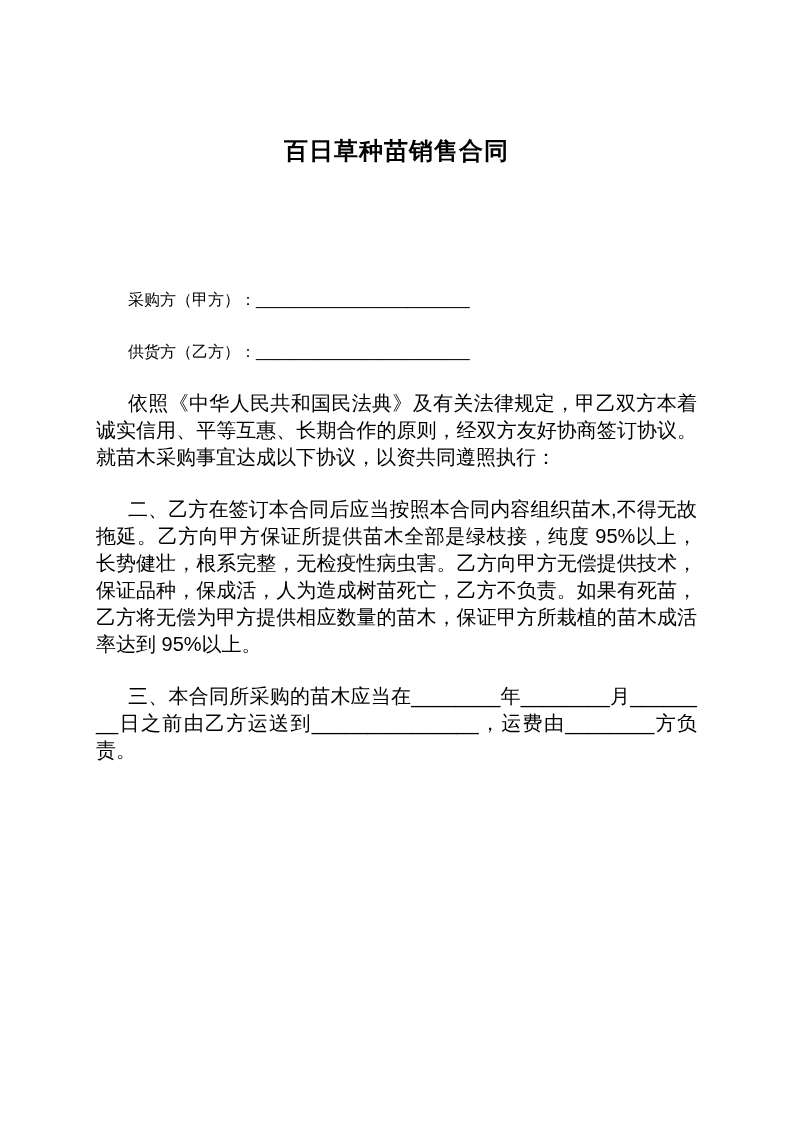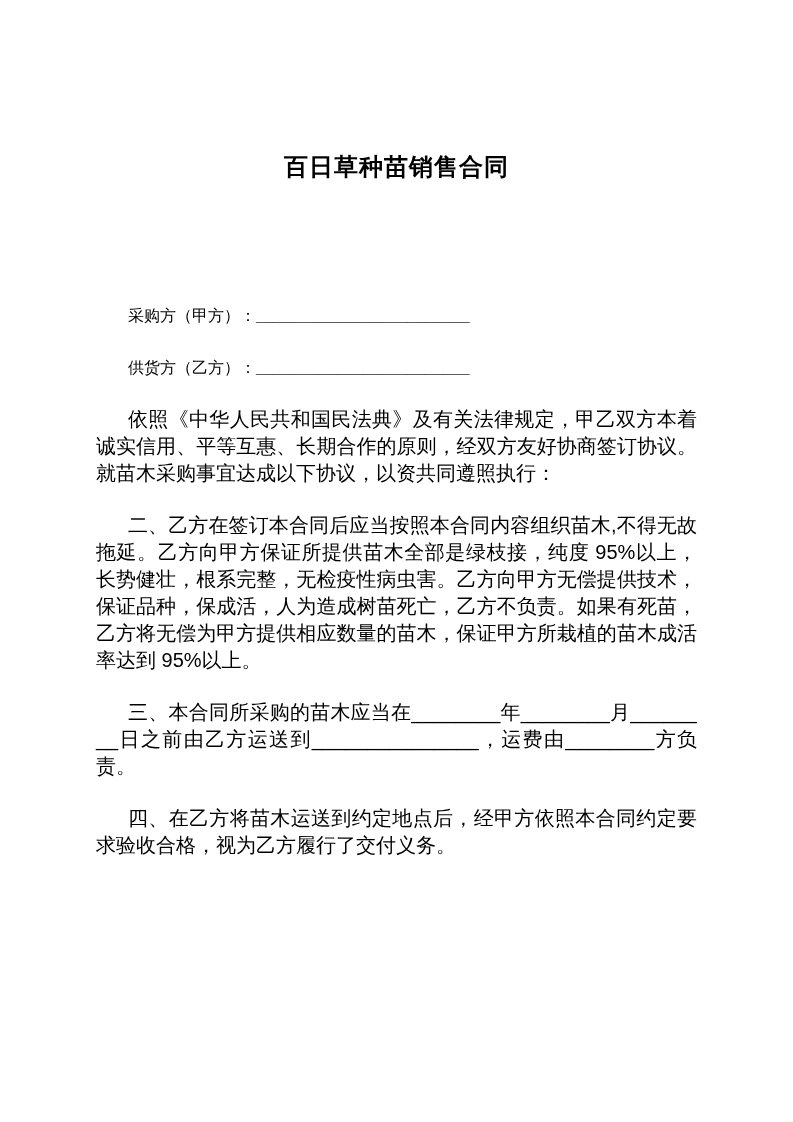--- a/index.html
+++ b/index.html
@@ -7,21 +7,21 @@
     padding: 0;
     background: #ffffff;
   }
   .page {
     position: relative;
     width: 793px;
     height: 975px;
     margin: 0 auto;
     background: #ffffff;
     box-sizing: border-box;
-    padding: 16px 96px;
+    padding: 0 96px;
     font-family: "Liberation Sans", sans-serif;
     color: #000000;
     overflow: hidden;
   }
   .doc-title {
     margin: 0;
     padding-top: 134px;
     font-size: 24px;
     line-height: 34px;
     font-weight: bold;
@@ -33,21 +33,20 @@
   }
   .party-line {
     margin: 0 0 25px 0;
     font-size: 16px;
     line-height: 27px;
     text-indent: 32px;
     white-space: nowrap;
   }
   .party-line .blank {
     letter-spacing: 0;
-    font-weight: bold;
   }
   .para {
     margin: 0 0 25px 0;
     font-size: 20px;
     line-height: 27px;
     text-align: justify;
     text-indent: 32px;
     word-break: break-all;
   }
   .footer {
@@ -73,18 +72,17 @@
     <p class="party-line"><span>供货方（乙方）：</span><span class="blank">________________________</span></p>
   </div>
 
   <p class="para">依照《中华人民共和国民法典》及有关法律规定，甲乙双方本着诚实信用、平等互惠、长期合作的原则，经双方友好协商签订协议。就苗木采购事宜达成以下协议，以资共同遵照执行：</p>
 
 
   <p class="para">二、乙方在签订本合同后应当按照本合同内容组织苗木,不得无故拖延。乙方向甲方保证所提供苗木全部是绿枝接，纯度 95%以上，长势健壮，根系完整，无检疫性病虫害。乙方向甲方无偿提供技术，保证品种，保成活，人为造成树苗死亡，乙方不负责。如果有死苗，乙方将无偿为甲方提供相应数量的苗木，保证甲方所栽植的苗木成活率达到 95%以上。</p>
 
   <p class="para">三、本合同所采购的苗木应当在________年________月________日之前由乙方运送到_______________，运费由________方负责。</p>
 
-  <p class="para">四、在乙方将苗木运送到约定地点后，经甲方依照本合同约定要求验收合格，视为乙方履行了交付义务。</p>
 
 
   <div class="footer">1</div>
 
 </div>
 
 </body></html>

